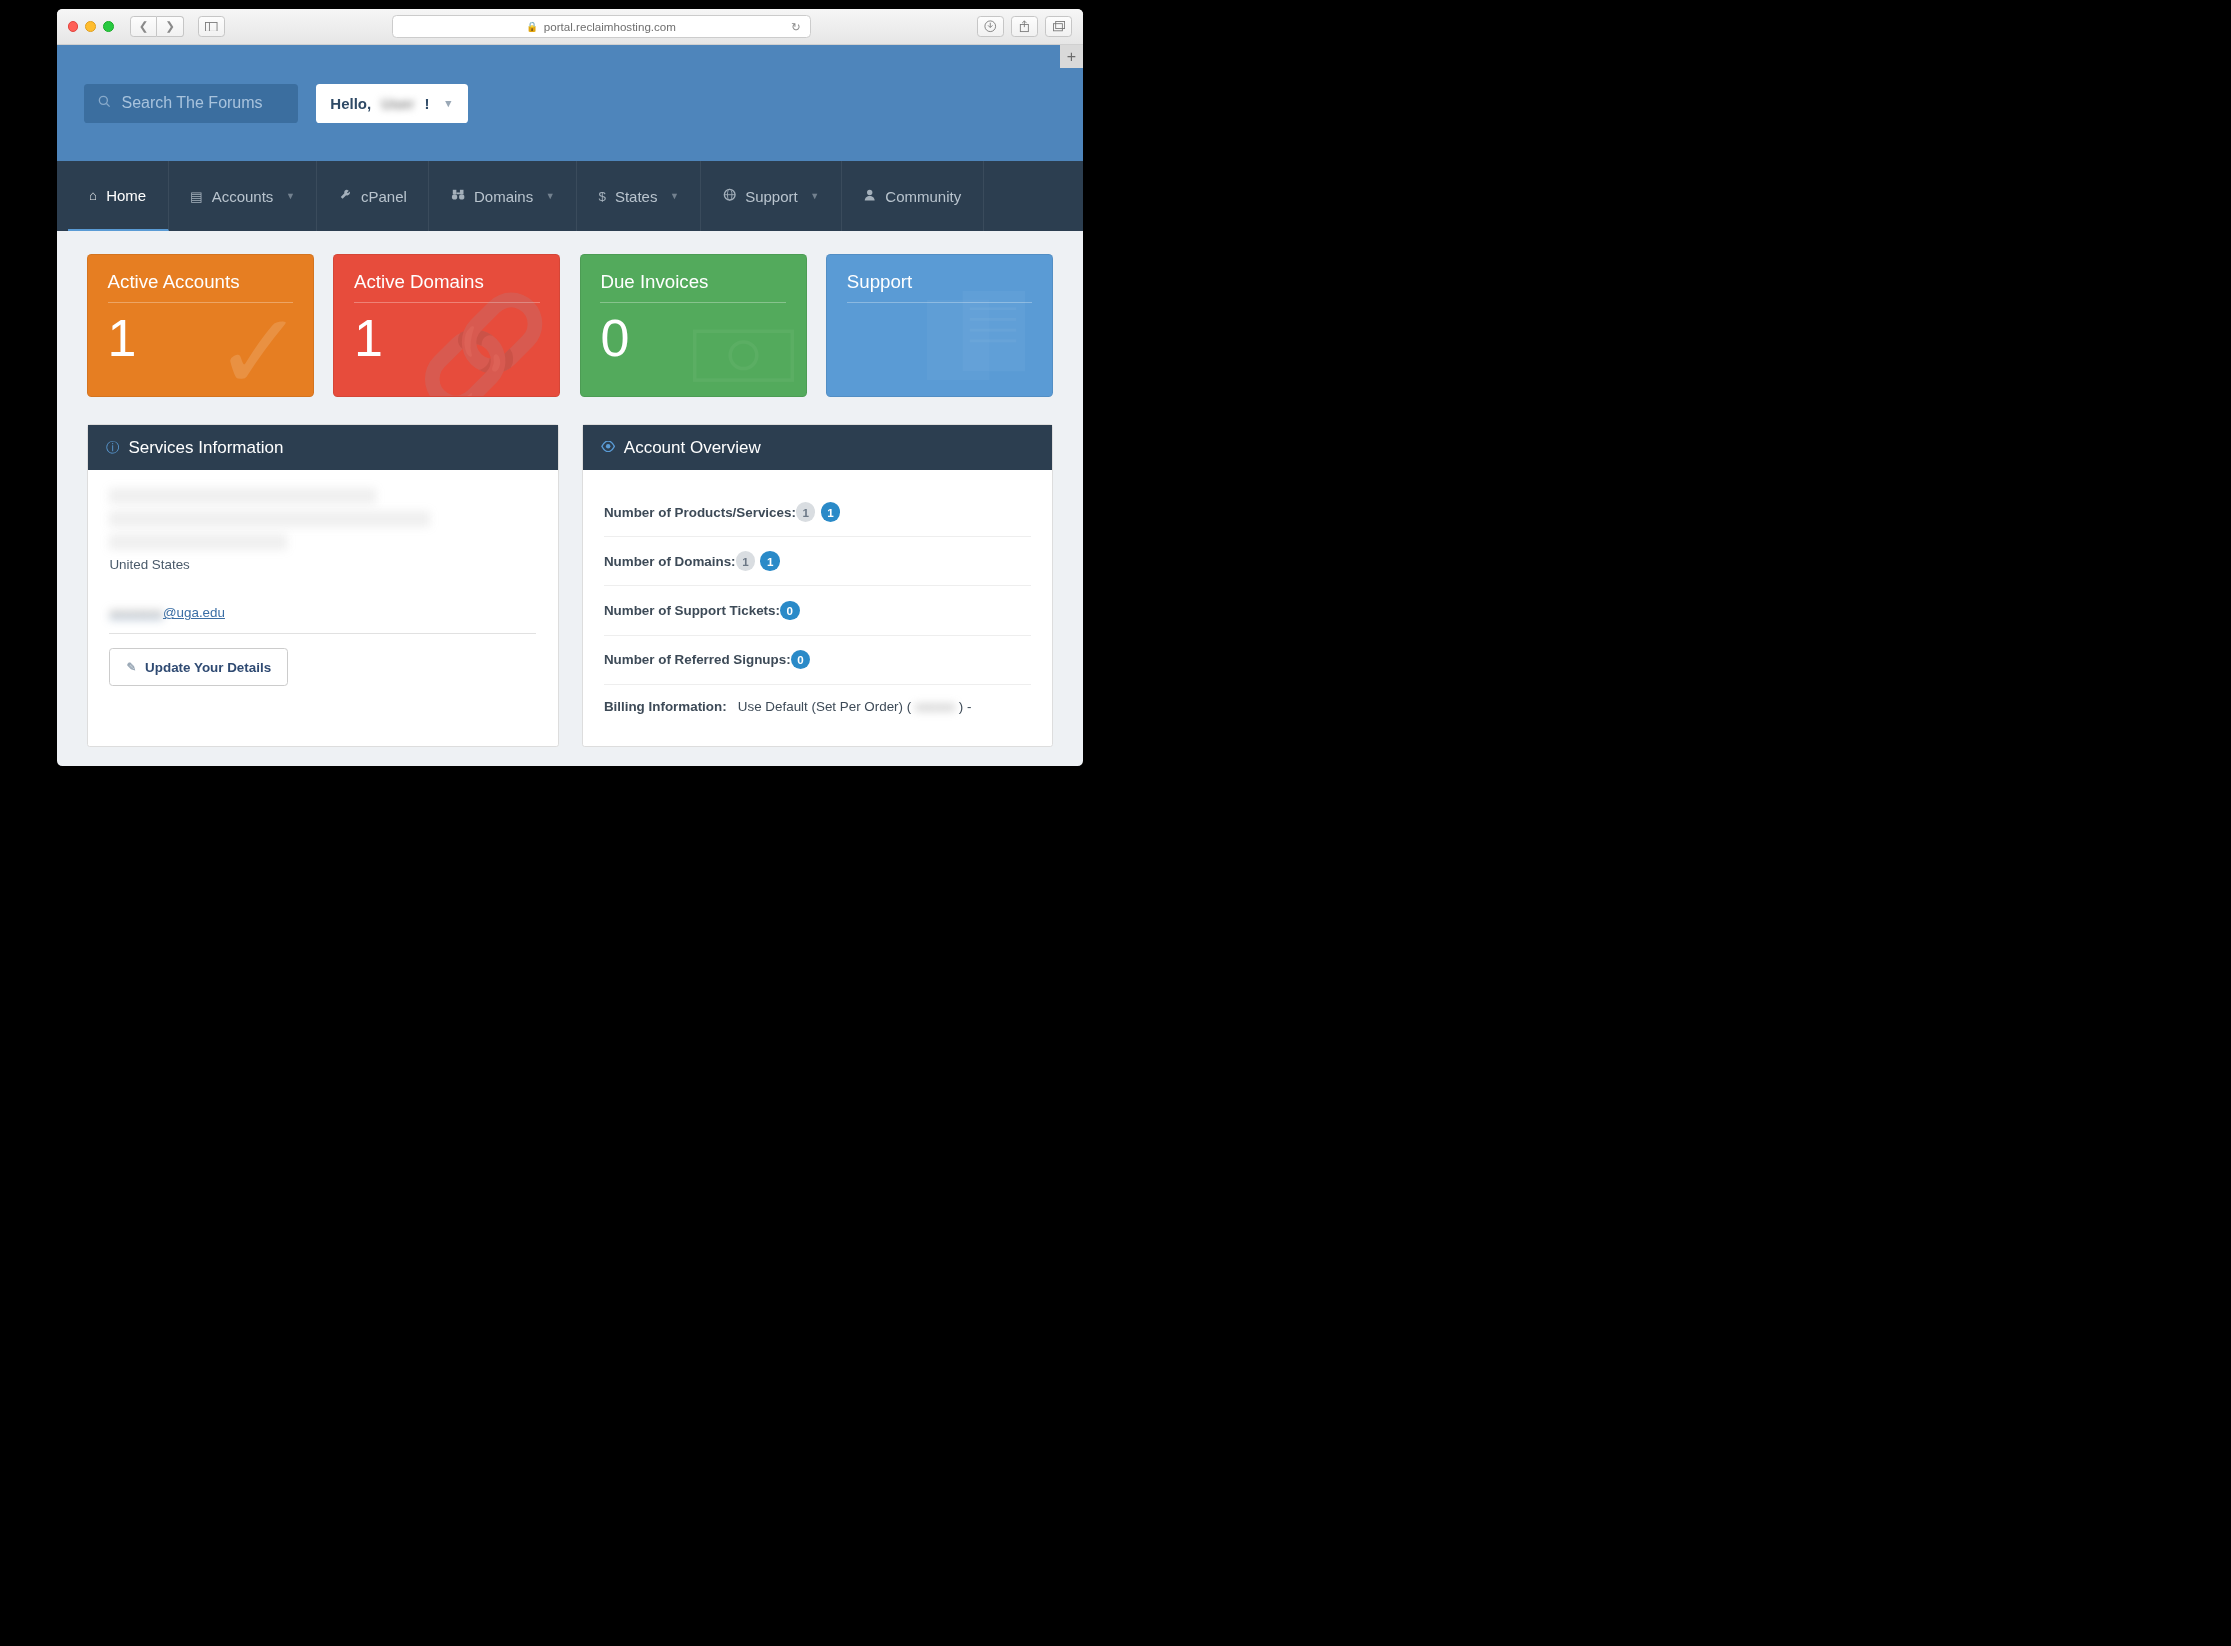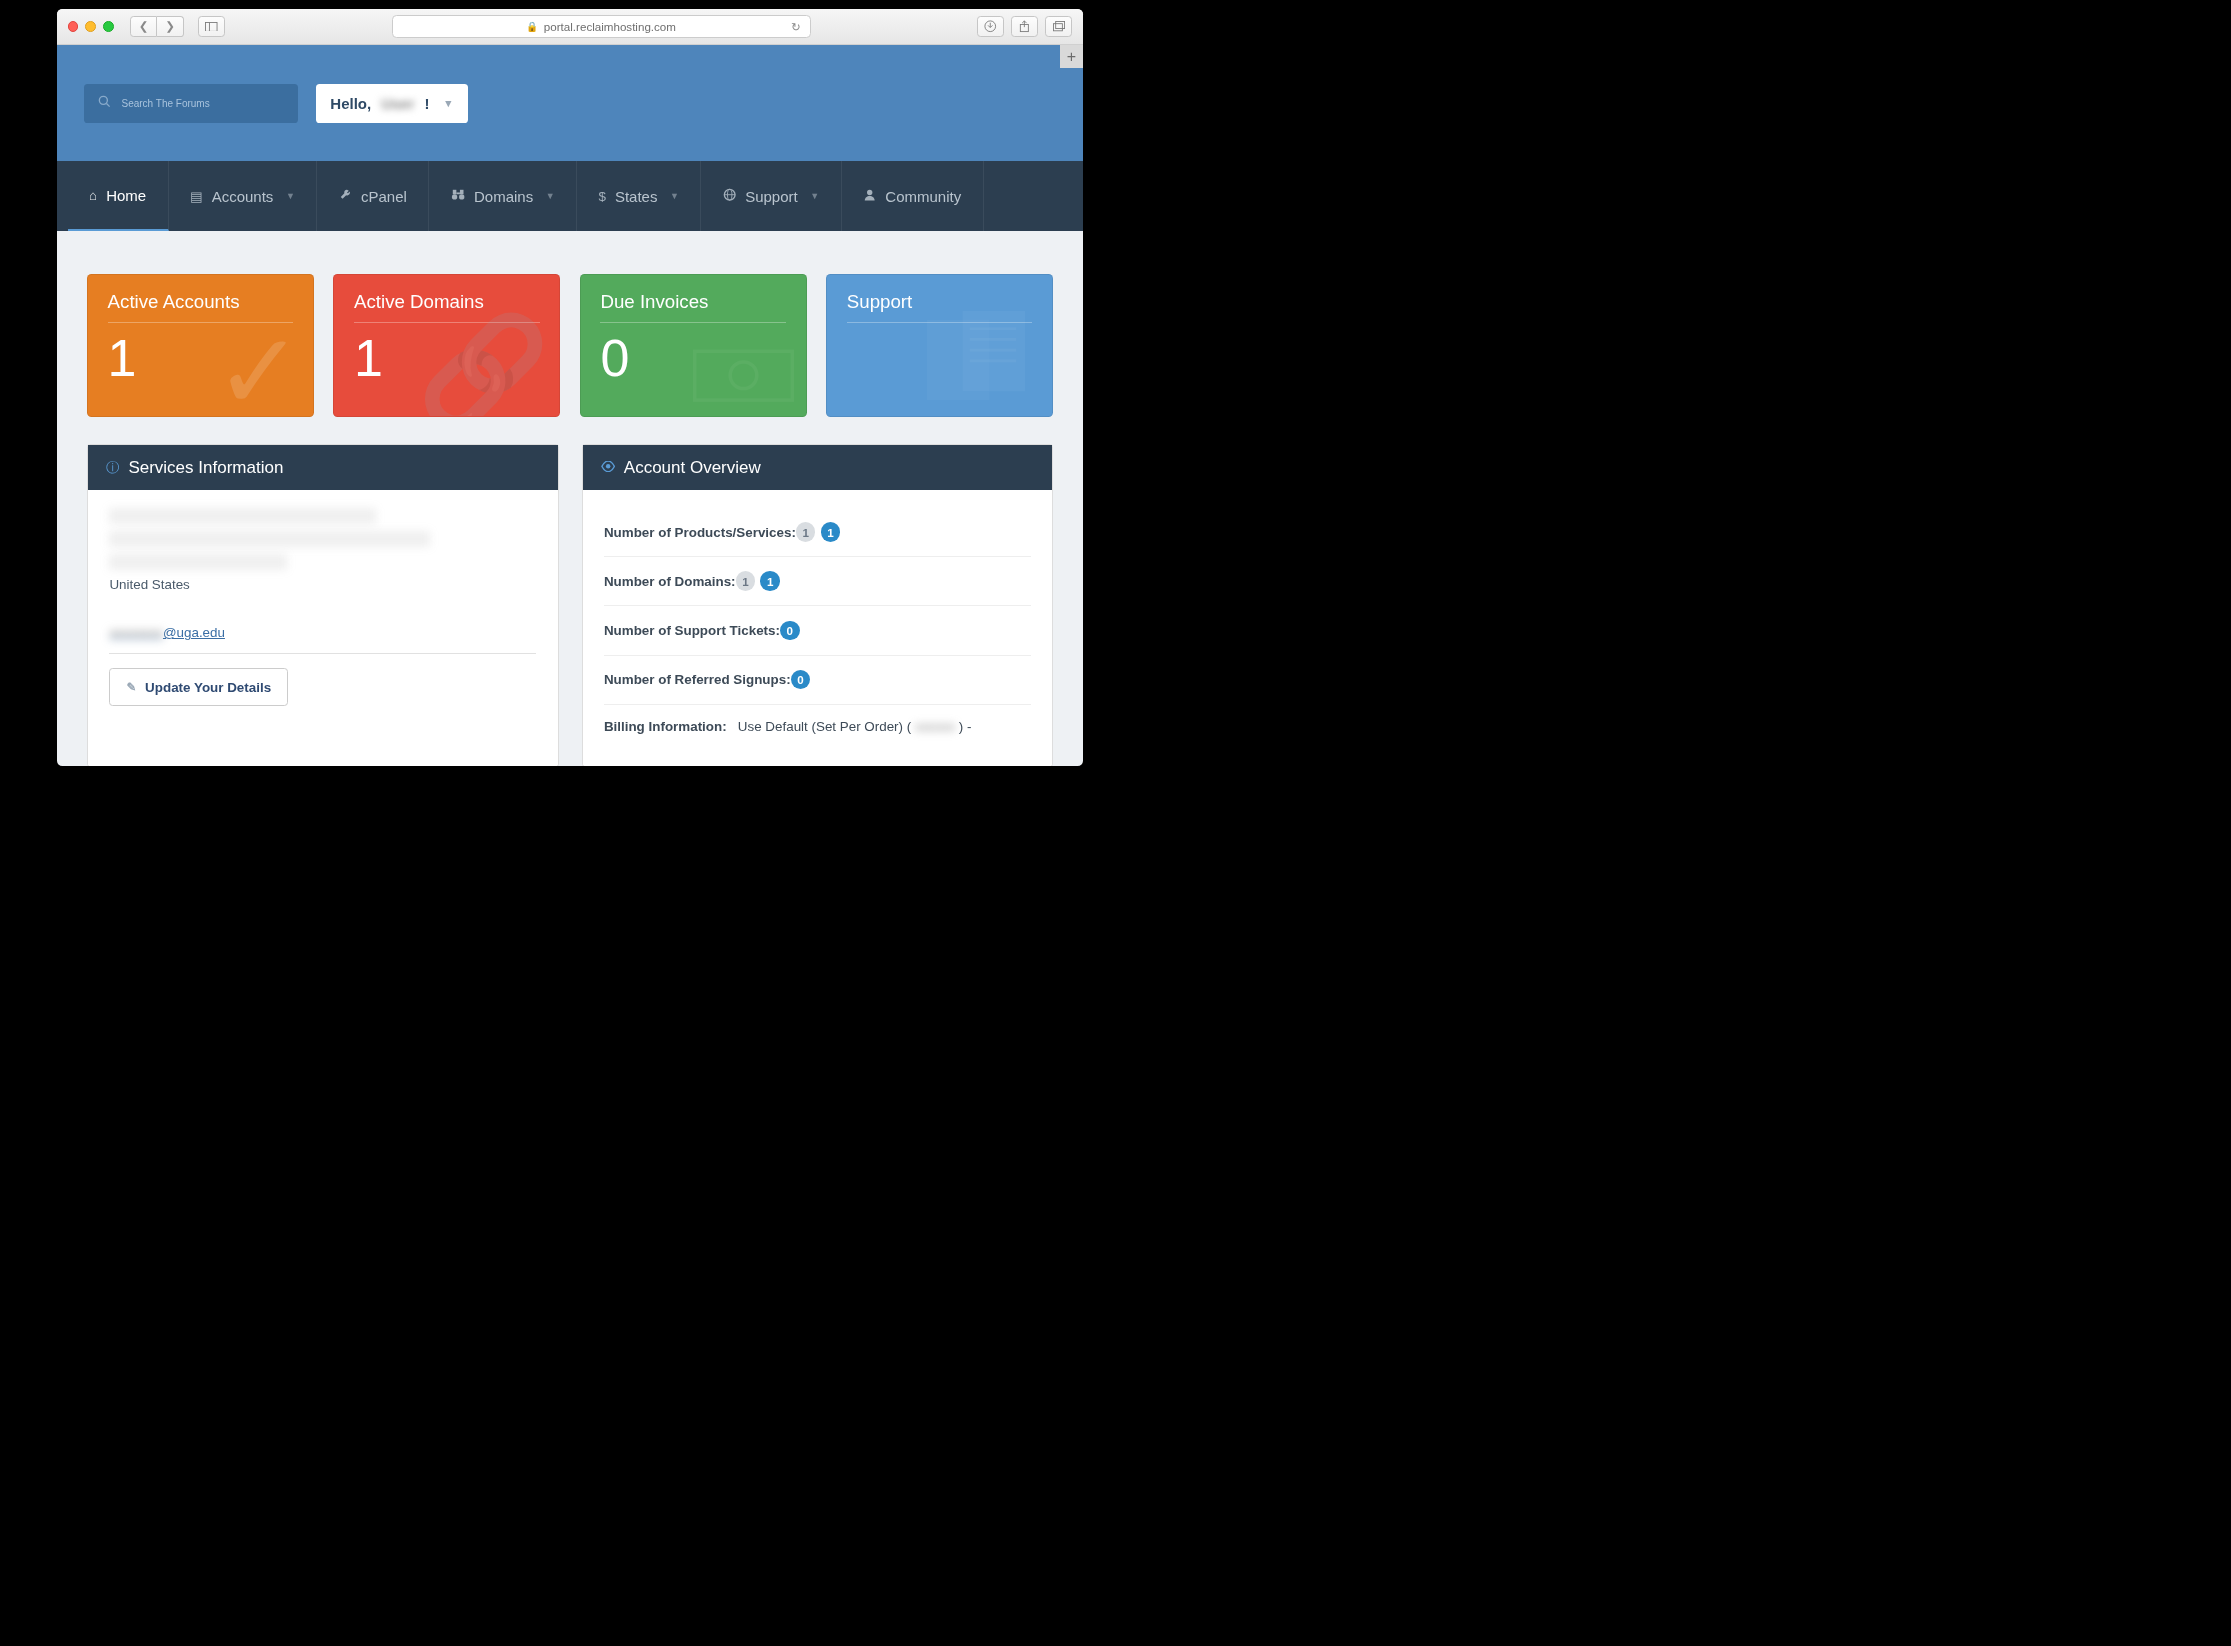--- a/index.html
+++ b/index.html
@@ -96,21 +96,21 @@
   width: 214px;
   display: flex;
   align-items: center;
   padding: 0 14.3px;
   gap: 10.7px;
   color: #a8c3dd;
 }
 .searchbox .mag { opacity: 0.7; font-size: 12.5px; }
 .searchbox input {
   background: transparent; border: none; outline: none;
-  color: #fef9c3; font-size: 10px; width: 100%;
+  color: #fef9c3; font-size: 16px; width: 100%;
 }
 .searchbox input::placeholder { color: #a8c3dd; }
 .hello {
   background: #fff; border-radius: 3.6px; height: 39px;
   padding: 0 14.3px; display: flex; align-items: center;
   color: #2f4a66; font-size: 15px; font-weight: 600; gap: 10px;
 }
 .hello .blur { filter: blur(3.6px); color: #888; }
 .hello .chev { color: #9aa8b6; font-size: 10.7px; margin-left: 3.6px; }
 
@@ -127,21 +127,21 @@
   cursor: pointer;
 }
 .navitem .ico { font-size: 13.4px; opacity: 0.85; }
 .navitem.active {
   color: #fff;
   border-bottom: 2.7px solid #5a9bd5;
 }
 .navitem .dd { font-size: 9px; opacity: 0.5; margin-left: 3.6px; }
 
 .content { padding: 23px 30px; }
-.cards { display: flex; gap: 19.6px; margin-bottom: 27px; margin-top: 20px; }
+.cards { display: flex; gap: 19.6px; margin-bottom: 27px; }
 .card {
   flex: 1; height: 143px; border-radius: 4.5px;
   color: #fff; padding: 16px 19.6px;
   position: relative; overflow: hidden;
   border: 0.9px solid rgba(0,0,0,0.08);
 }
 .card.orange { background: #e67e22; }
 .card.red { background: #e74c3c; }
 .card.green { background: #53aa5c; }
 .card.blue { background: #5a9bd5; }

